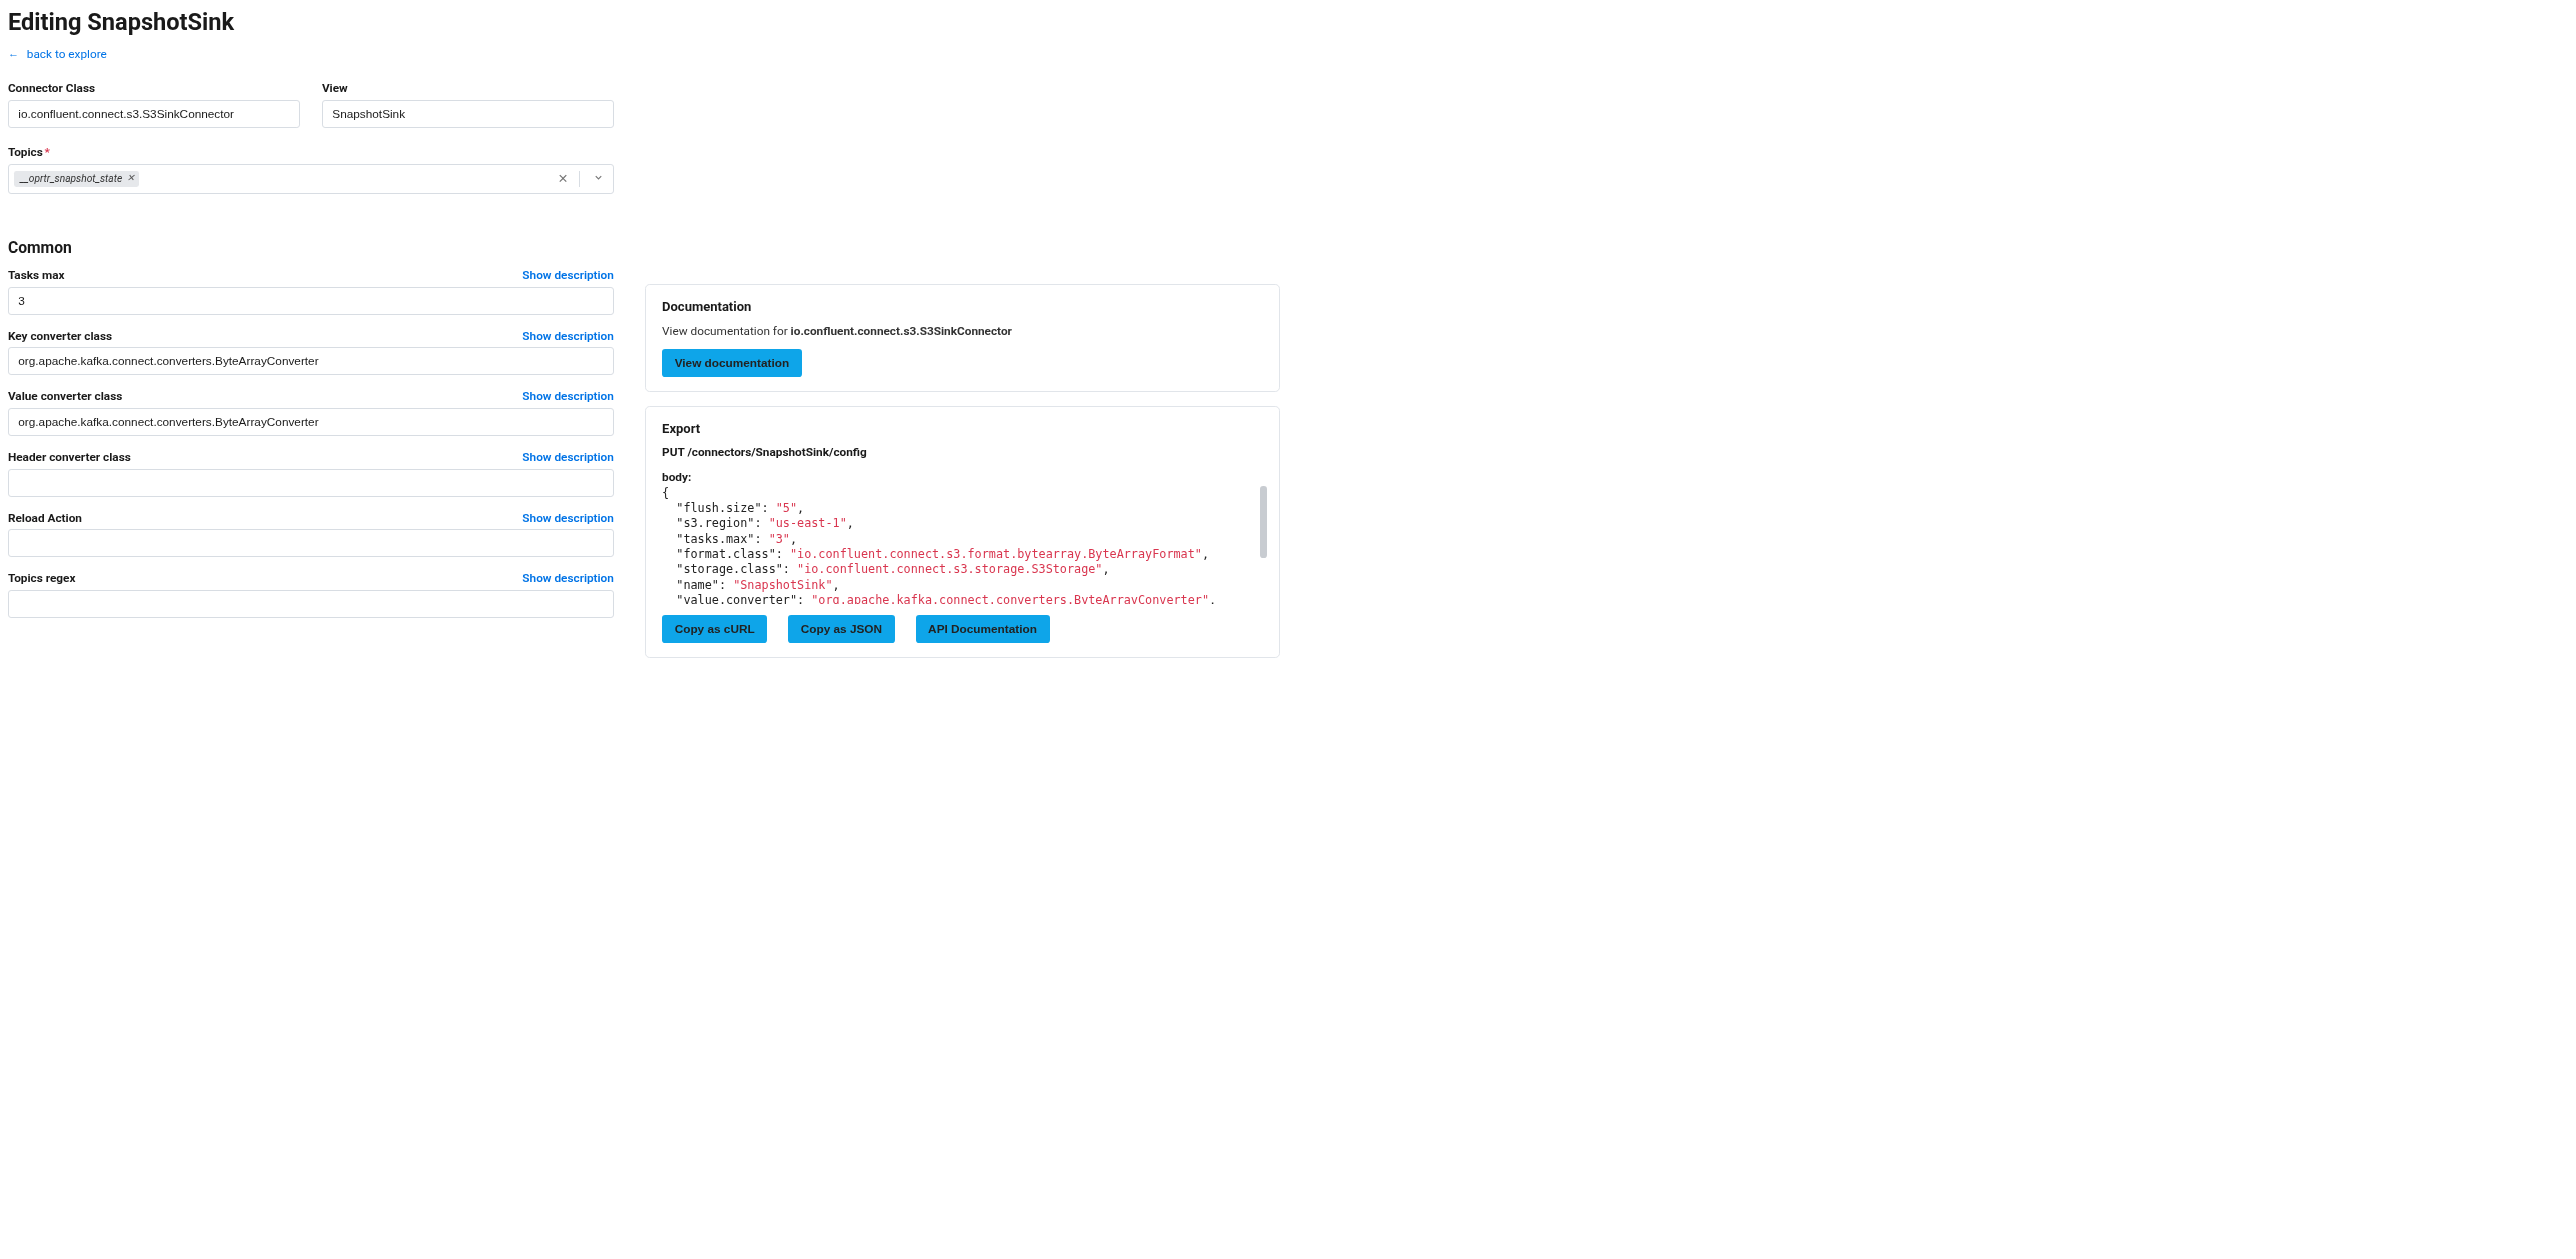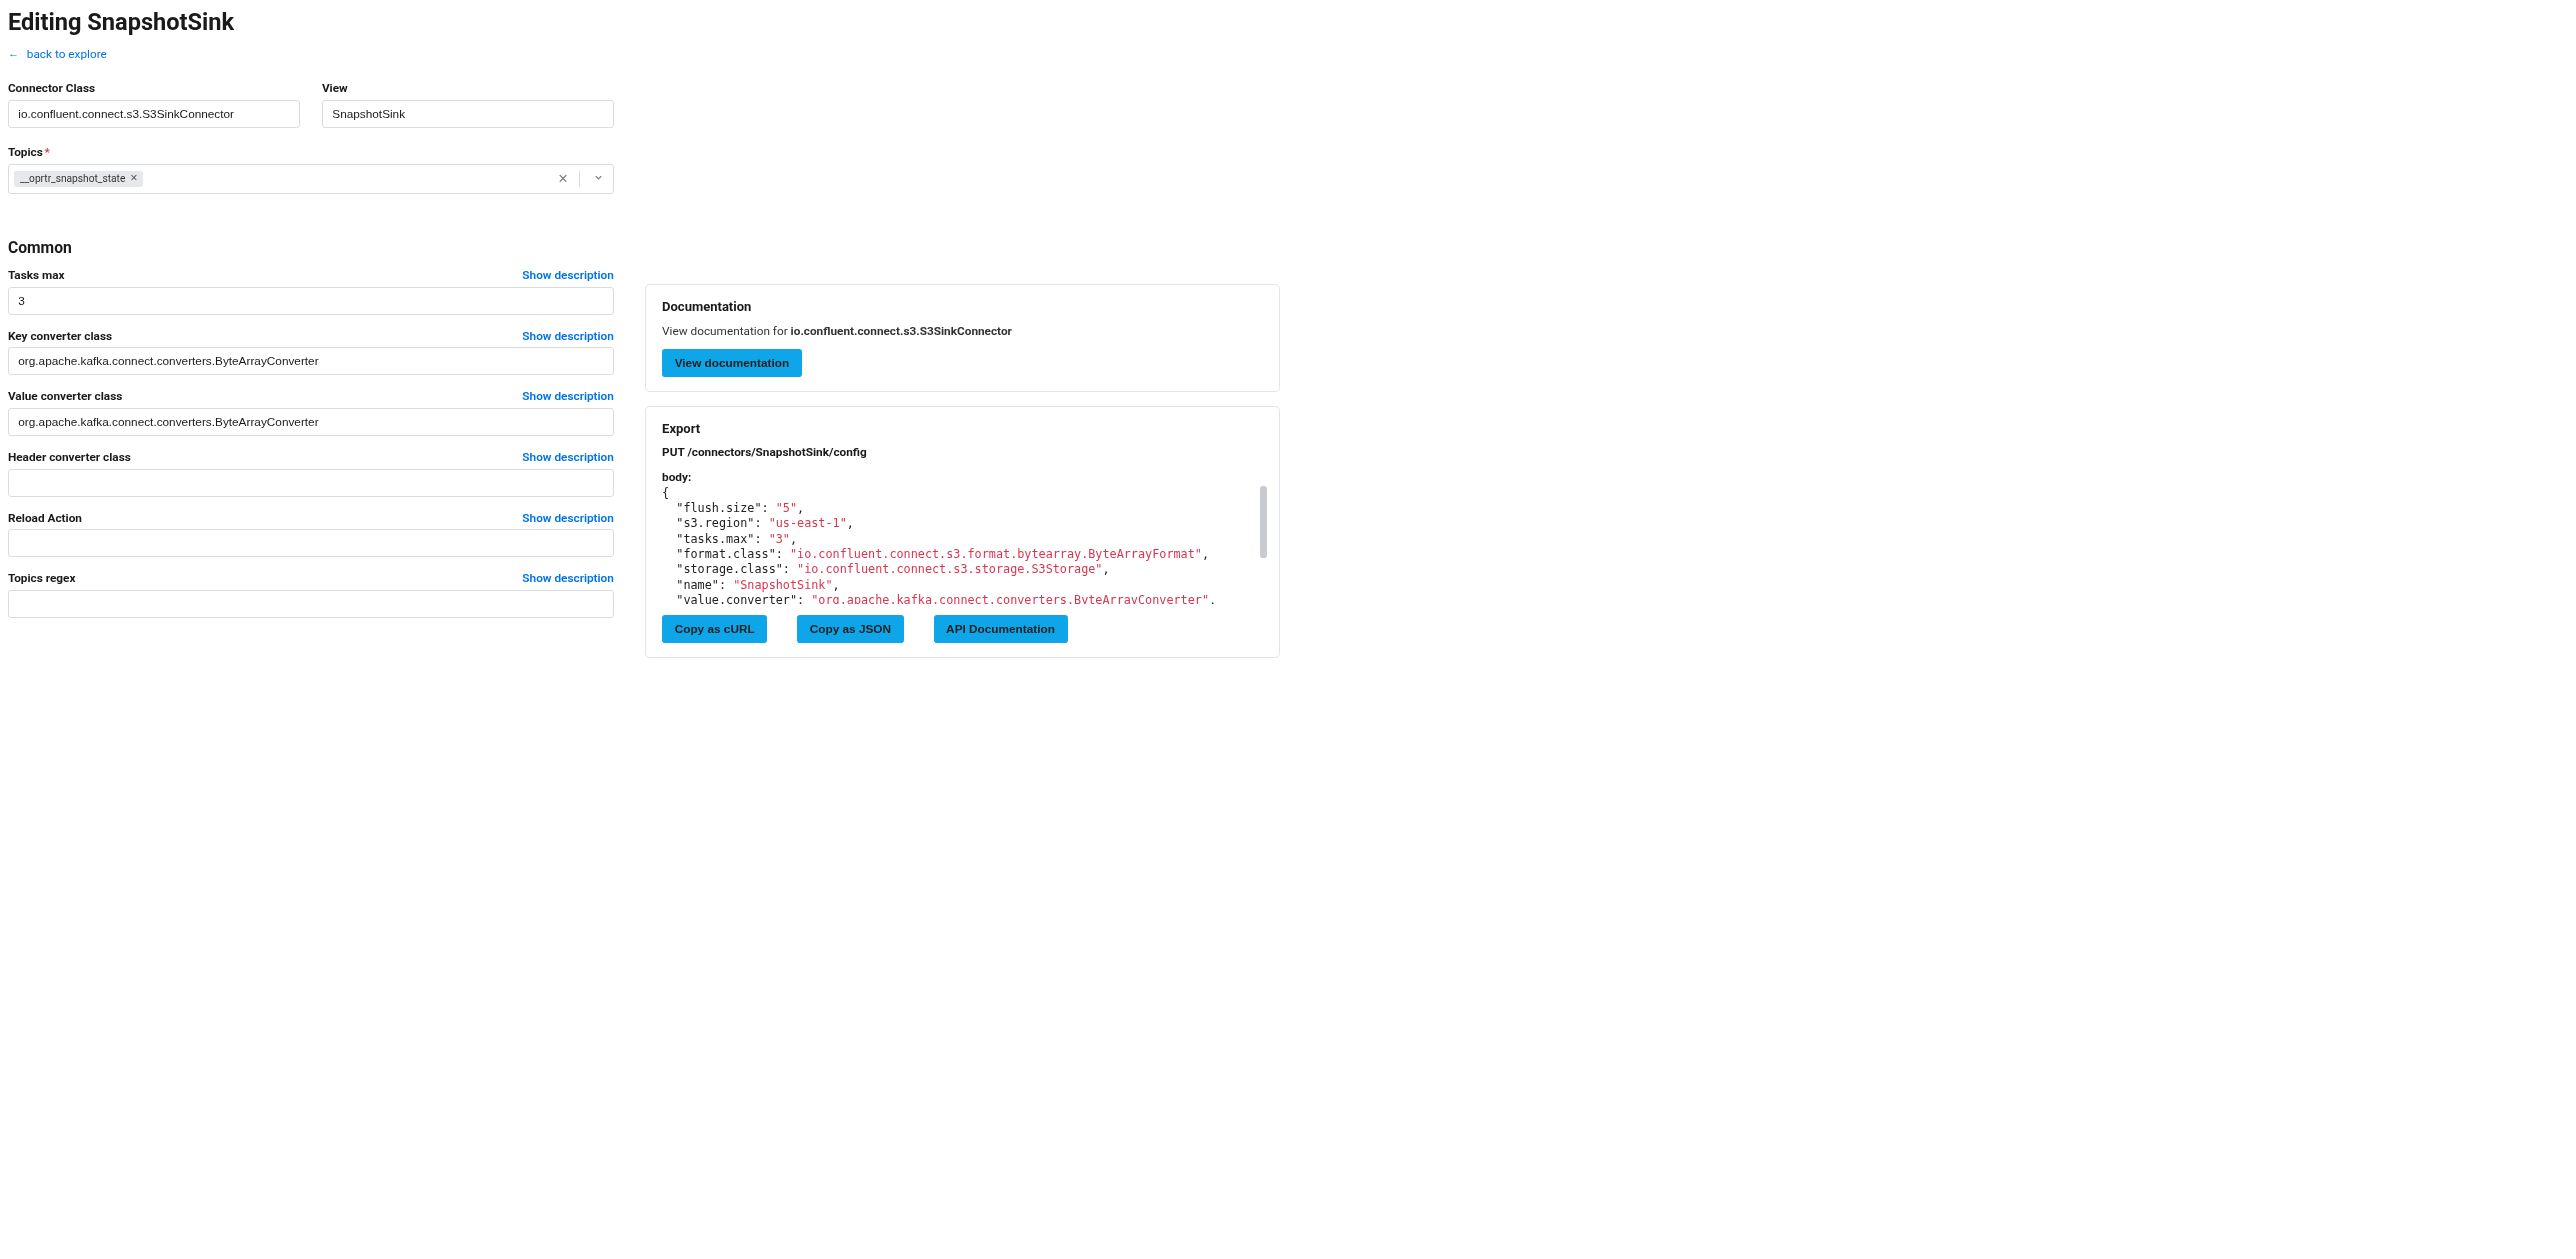--- a/index.html
+++ b/index.html
@@ -32,42 +32,42 @@
     width: 100%; height: 28px; border: 0.8px solid #d8dde3; border-radius: 3.1px;
     padding: 0 9.4px; font-size: 11.8px; color: #1a1a1a; background: #fff;
   }
   .multiselect {
     display: flex; align-items: center; width: 100%; height: 30px;
     border: 0.8px solid #d8dde3; border-radius: 3.1px; padding: 0 4.7px; gap: 4.7px;
   }
   .tag {
     display: inline-flex; align-items: flex-start; gap: 4.7px;
     background: #e6e8eb; border-radius: 2.4px; padding: 2.4px 4.7px 2.4px 6.3px;
-    font-size: 10.2px; color: #333;
+    font-size: 10.2px; color: #333; font-style: italic;
   }
   .tag-x { font-size: 9.4px; color: #555; cursor: pointer; line-height: 1; }
   .ms-spacer { flex: 1; }
   .ms-clear { color: #777; font-size: 12.6px; cursor: pointer; padding: 0 3.1px; line-height: 1; }
   .ms-sep { width: 0.8px; align-self: stretch; margin: 6.3px 3.1px; background: #d8dde3; }
   .ms-chevron { color: #777; cursor: pointer; padding: 0 4.7px; }
   .section-title { font-size: 15.7px; font-weight: 700; margin: 44px 0 11px; }
   .form-stack .fld { margin-bottom: 14px; }
   .panel {
     border: 0.8px solid #e1e5ea; border-radius: 4.7px; padding: 14px 15.7px;
     margin-bottom: 14px;
   }
   .panel h2 { font-size: 13px; font-weight: 700; margin-bottom: 9.4px; }
   .doc-text { font-size: 11.8px; color: #333; margin-bottom: 11px; }
   .doc-text b { font-weight: 700; }
   .btn {
     display: inline-flex; align-items: center; justify-content: center;
     background: #0ea5e9; color: #222; border: none; border-radius: 3.1px;
     padding: 7px 12.6px; font-size: 11.8px; font-weight: 600; cursor: pointer;
   }
-  .btn + .btn { margin-left: 22px; }
+  .btn + .btn { margin-left: 13px; }
   .export-line { font-size: 11.8px; font-weight: 700; margin-bottom: 11px; }
   .body-label { font-size: 11.8px; font-weight: 700; margin-bottom: 1.6px; }
   .code-wrap { position: relative; }
   .code-scroll {
     max-height: 118px; overflow: hidden;
     font-family: ui-monospace, SFMono-Regular, Menlo, Consolas, monospace;
     font-size: 11.8px; line-height: 1.3; white-space: pre; color: #222;
     margin-bottom: 11px; padding-right: 11px;
   }
   .scrollbar-fake {

